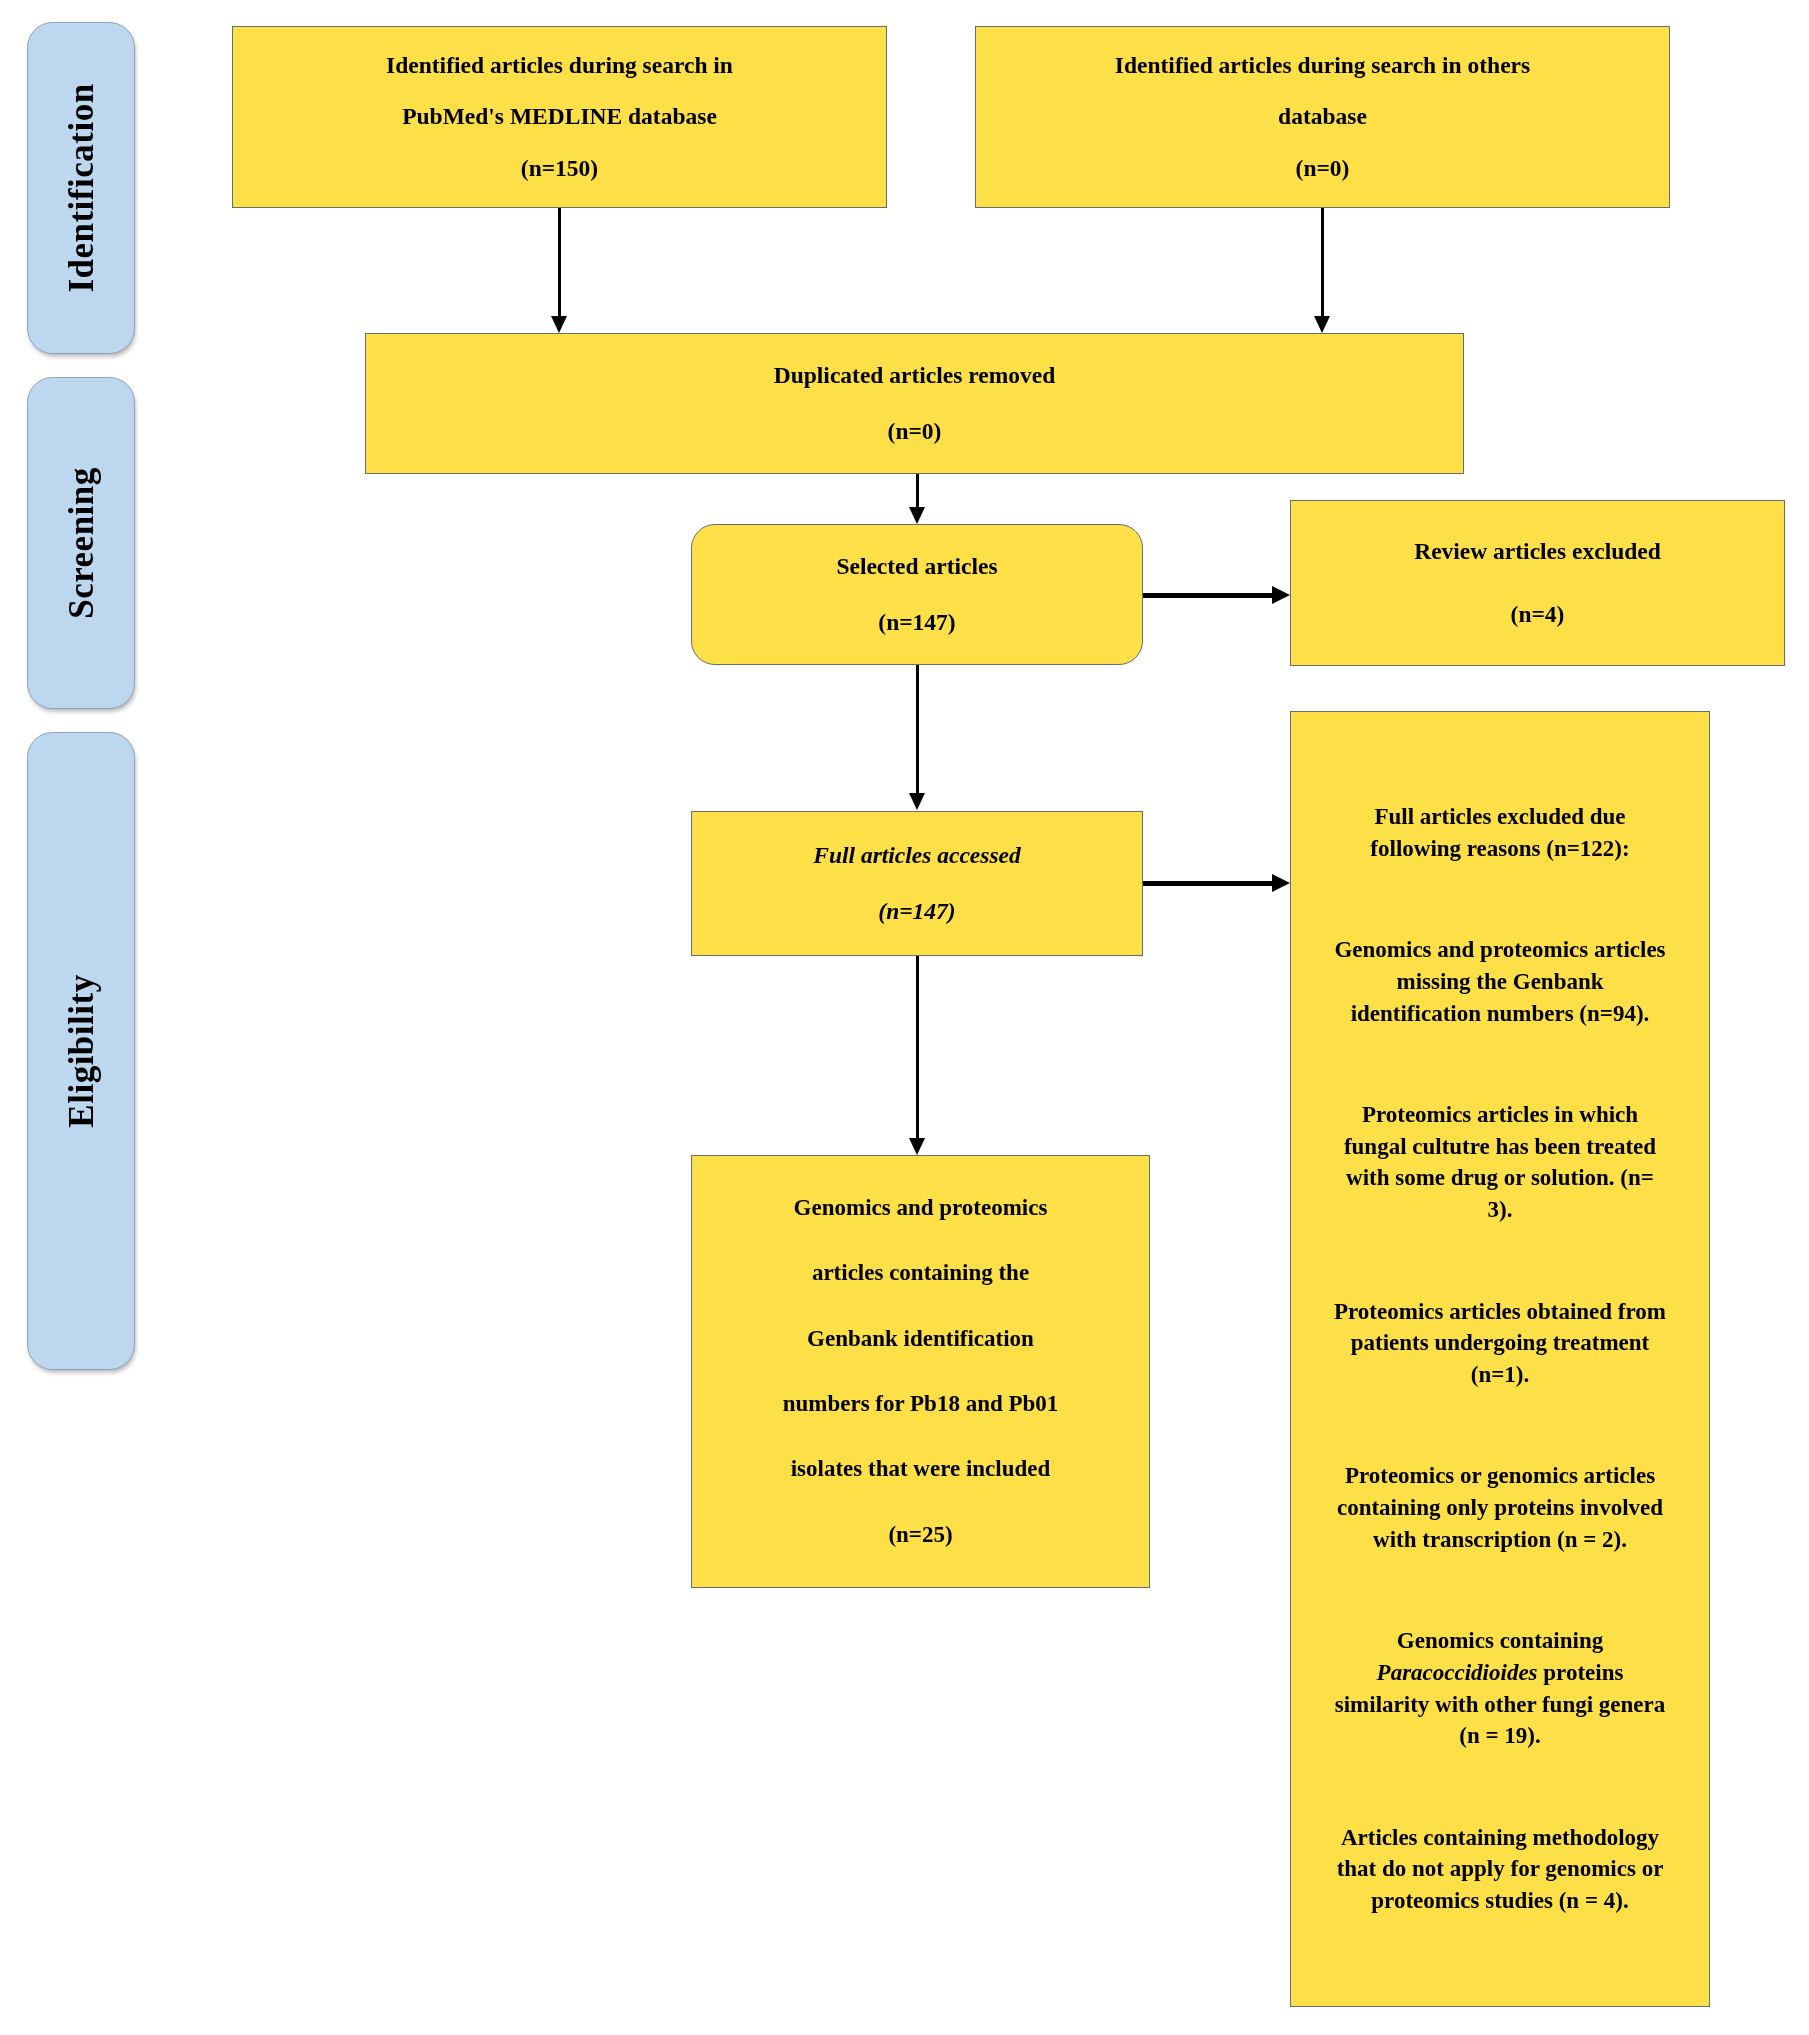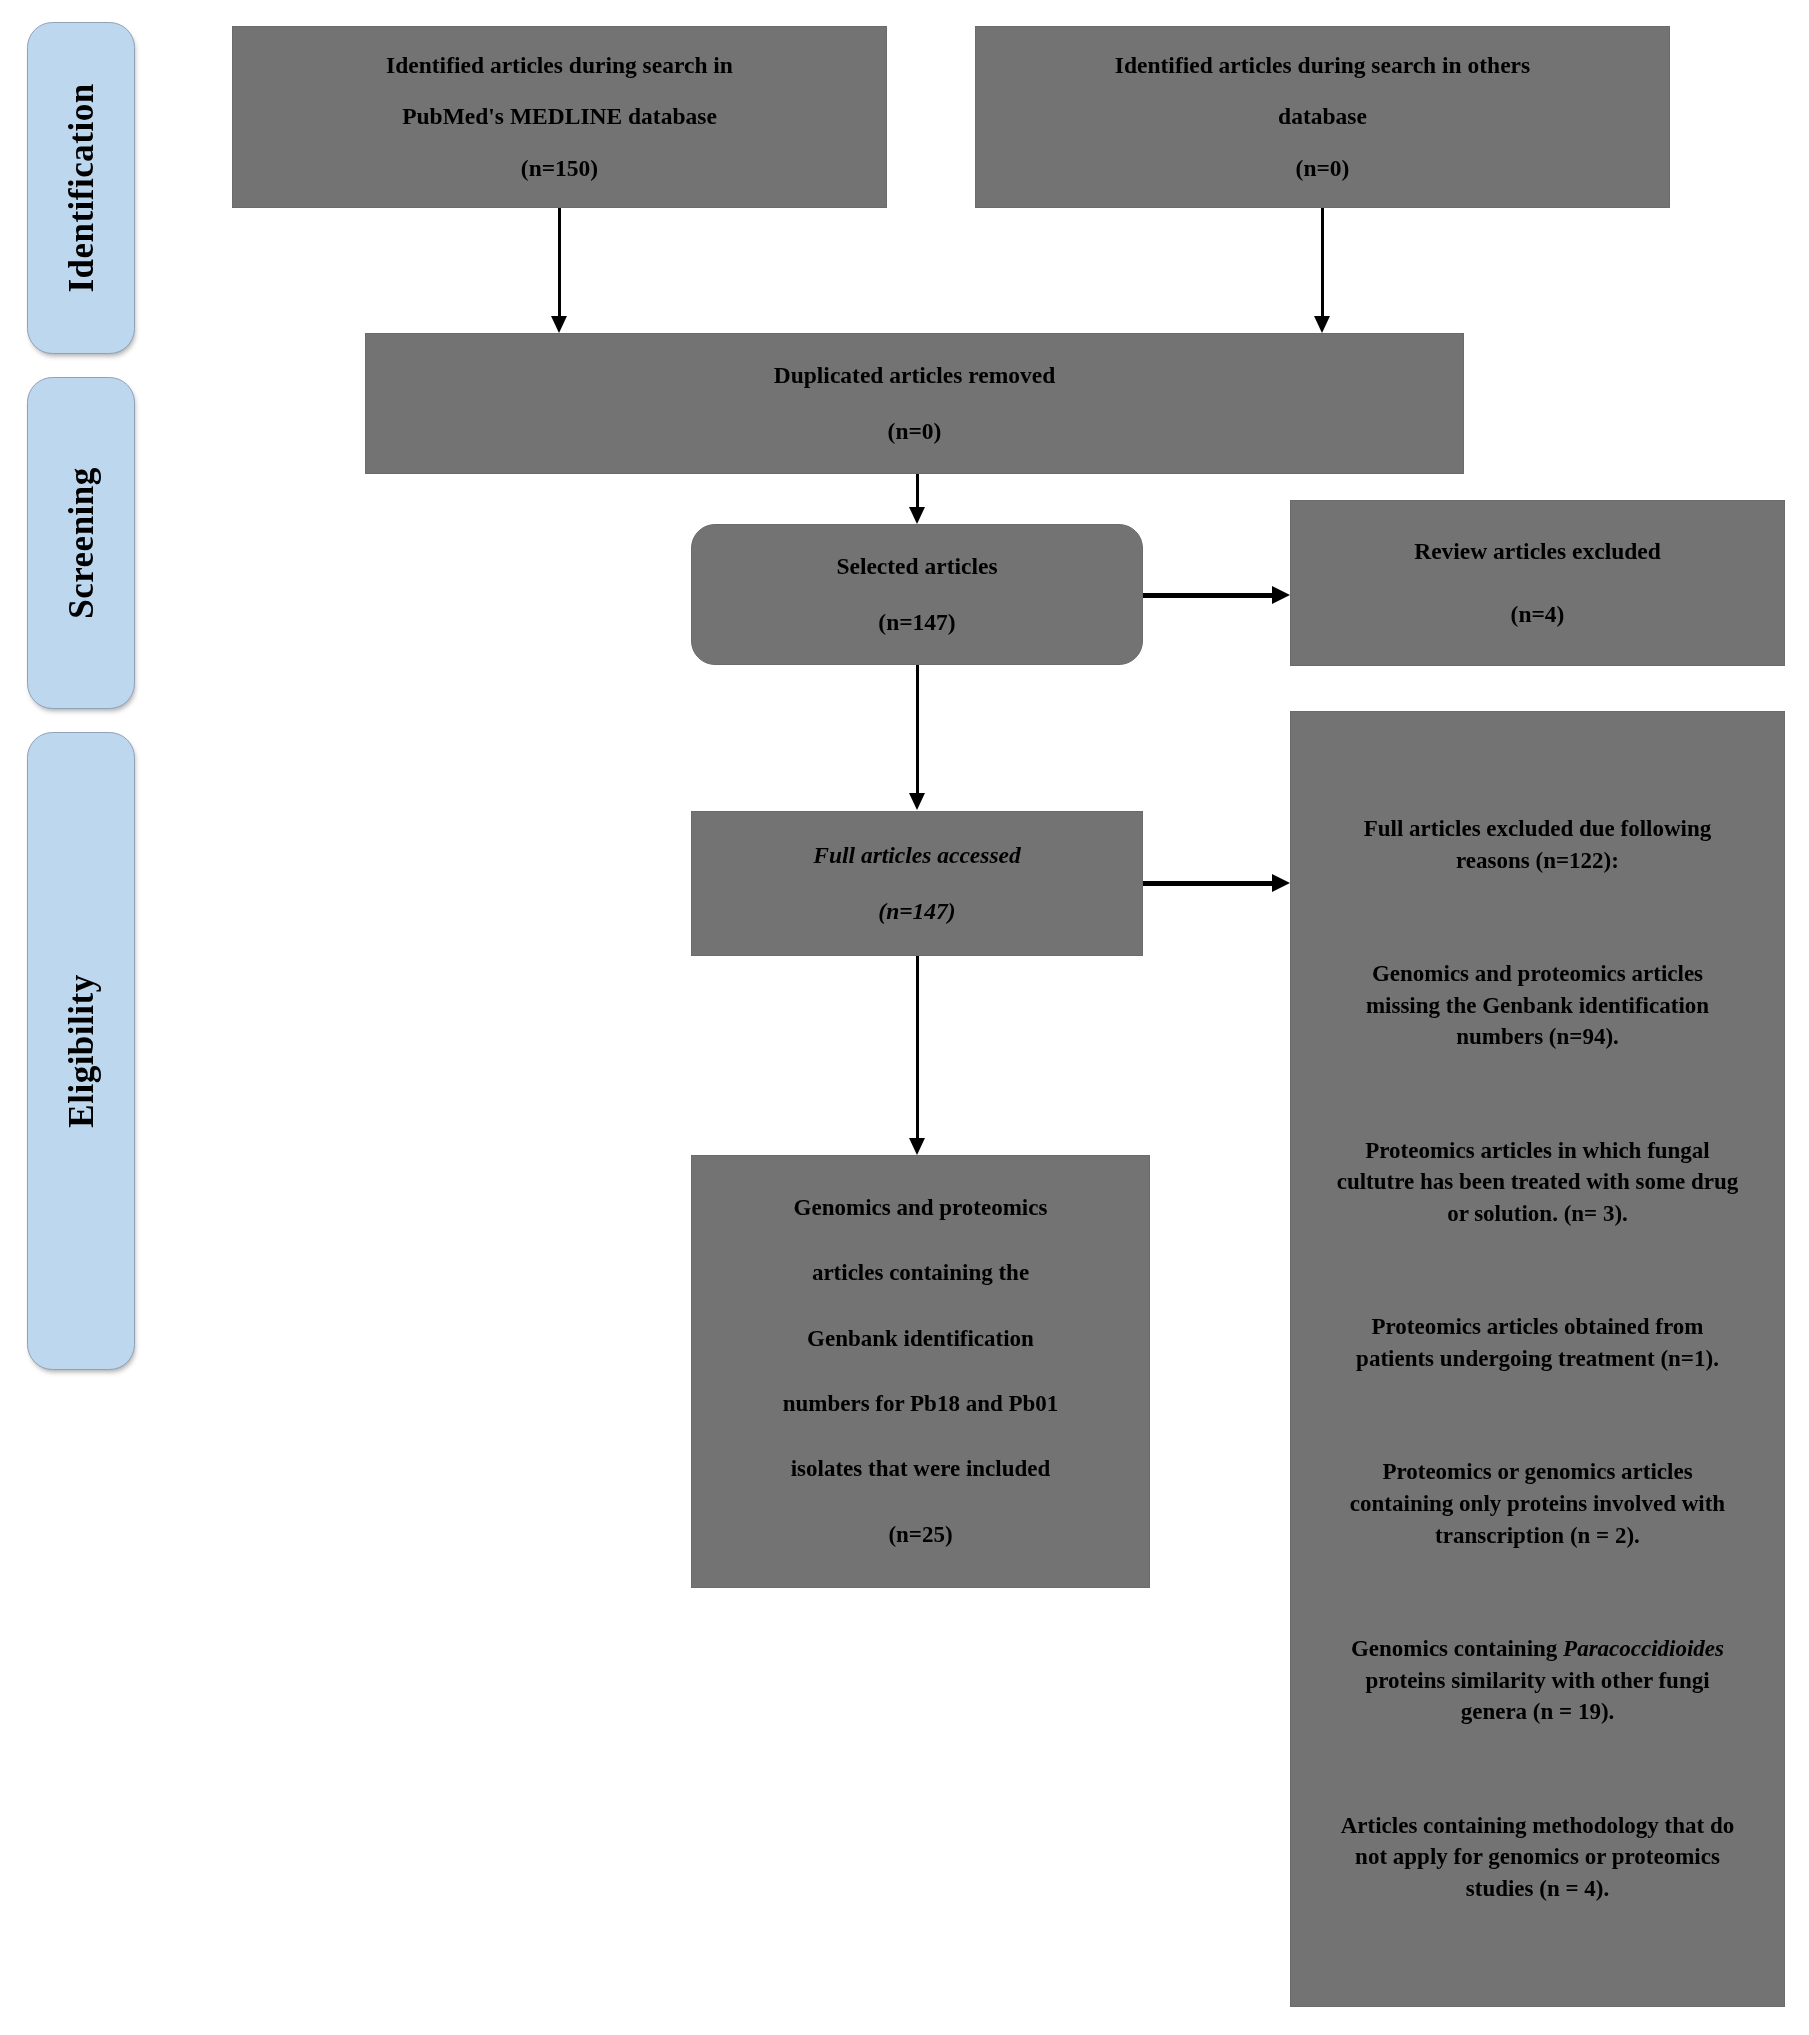--- a/index.html
+++ b/index.html
@@ -34,21 +34,21 @@
     font-size: 35px;
     letter-spacing: 0.5px;
   }
   #stage-identification { top: 22px;  height: 330px; }
   #stage-screening      { top: 377px; height: 330px; }
   #stage-eligibility    { top: 732px; height: 636px; }
 
   
   .fbox {
     position: absolute;
-    background: #737373;
+    background: #fde047;
     border: 1.5px solid #6b6b6b;
     display: flex;
     flex-direction: column;
     justify-content: space-evenly;
     align-items: center;
     text-align: center;
     font-size: 23.5px;
     line-height: 1.15;
     box-sizing: border-box;
   }
@@ -56,21 +56,21 @@
 
   #box-pubmed     { left: 232px;  top: 26px;   width: 655px; height: 182px; }
   #box-others     { left: 975px; top: 26px;   width: 695px; height: 182px; }
   #box-duplicates { left: 365px;  top: 333px;  width: 1099px; height: 141px; }
   #box-selected   { left: 691px; top: 524px; width: 452px;  height: 141px; border-radius: 24px; }
   #box-review     { left: 1290px; top: 500px; width: 495px; height: 166px; }
   #box-full       { left: 691px; top: 811px; width: 452px;  height: 145px; font-style: italic; }
   #box-included   { left: 691px; top: 1155px; width: 459px;  height: 433px; font-size: 23px; }
 
   #box-excluded {
-    left: 1290px; top: 711px; width: 495px; height: 1296px;
+    left: 1290px; top: 711px; width: 420px; height: 1296px;
     justify-content: space-evenly;
     padding: 19.6px 43px;
     font-size: 23px;
     line-height: 1.38;
   }
   #box-excluded p { margin: 0; }
 
   
   .vline { position: absolute; width: 2.9px; background: #000; }
   .vhead {

